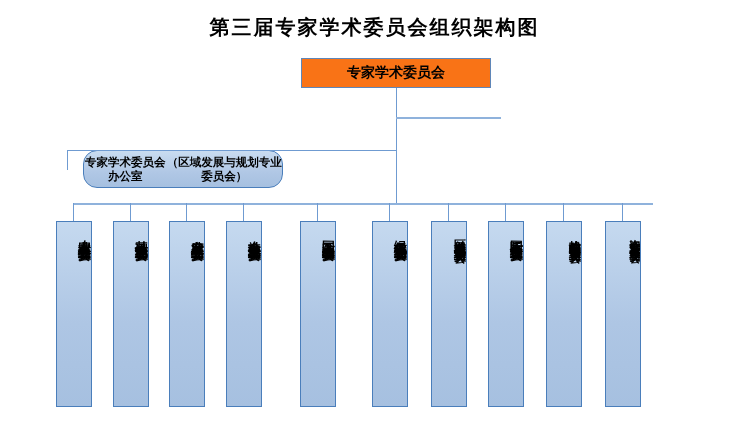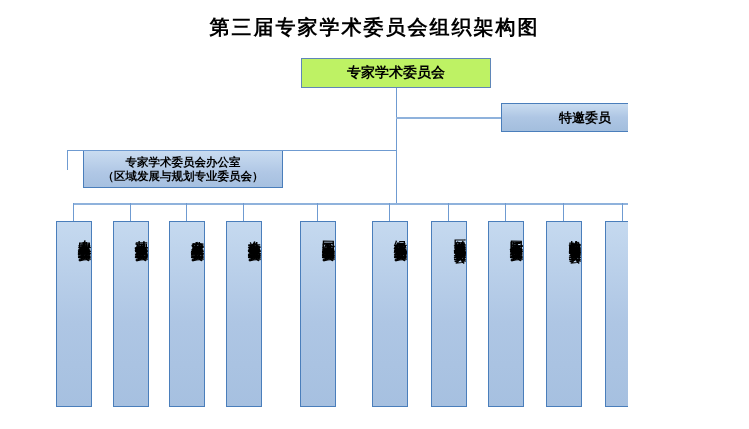--- a/index.html
+++ b/index.html
@@ -12,20 +12,21 @@
     font-family: "Liberation Sans", "DejaVu Sans", sans-serif;
     color: #000000;
   }
 
   #canvas {
     position: relative;
     width: 628px;
     height: 429px;
     background: #ffffff;
     overflow: hidden;
+    padding-left: 25px;
   }
 
   
   .chart-title {
     position: absolute;
     left: 0;
     top: 14px;
     width: 749px;
     text-align: center;
     font-size: 20px;
@@ -44,32 +45,33 @@
     background: linear-gradient(to bottom, #c5d9ef 0%, #aec6e4 55%, #a6c0e0 100%);
     color: #000000;
     font-weight: bold;
     display: flex;
     align-items: center;
     justify-content: center;
     text-align: center;
   }
 
   .node.root {
-    background: #bef264;
+    background: #f97316;
     border-color: #5f86b8;
   }
 
   .node.invited {
     background: linear-gradient(to bottom, #c9dcf0 0%, #aec6e4 50%, #a3bedd 100%);
   }
 
   .node.office {
     background: linear-gradient(to bottom, #c9dcf0 0%, #b0c7e5 60%, #a6c0e0 100%);
     line-height: 1.25;
-    flex-direction: column;
+    flex-direction: row;
+    border-radius: 14px;
   }
 
   
   .node.leaf {
     writing-mode: vertical-rl;
     text-orientation: upright;
     -webkit-writing-mode: vertical-rl;
     align-items: flex-start;
     justify-content: flex-start;
     padding-top: 8px;
@@ -95,23 +97,20 @@
 <body>
 
 <div id="canvas">
 
   <div class="chart-title">第三届专家学术委员会组织架构图</div>
 
   <div class="node root" style="left:301px; top:58px; width:190px; height:30px; font-size:14px;">
     <span class="label">专家学术委员会</span>
   </div>
 
-  <div class="node invited" style="left:501px; top:103px; width:168px; height:29px; font-size:13px;">
-    <span class="label">特邀委员</span>
-  </div>
 
   <div class="node office" style="left:83px; top:150px; width:200px; height:38px; font-size:11.5px;">
     <span class="label">专家学术委员会办公室</span>
     <span class="label">（区域发展与规划专业委员会）</span>
   </div>
 
   <div class="conn v" style="left:396px; top:88px; height:115px;"></div>
 
   <div class="conn thick-h" style="left:396px; top:117px; width:105px;"></div>
 

